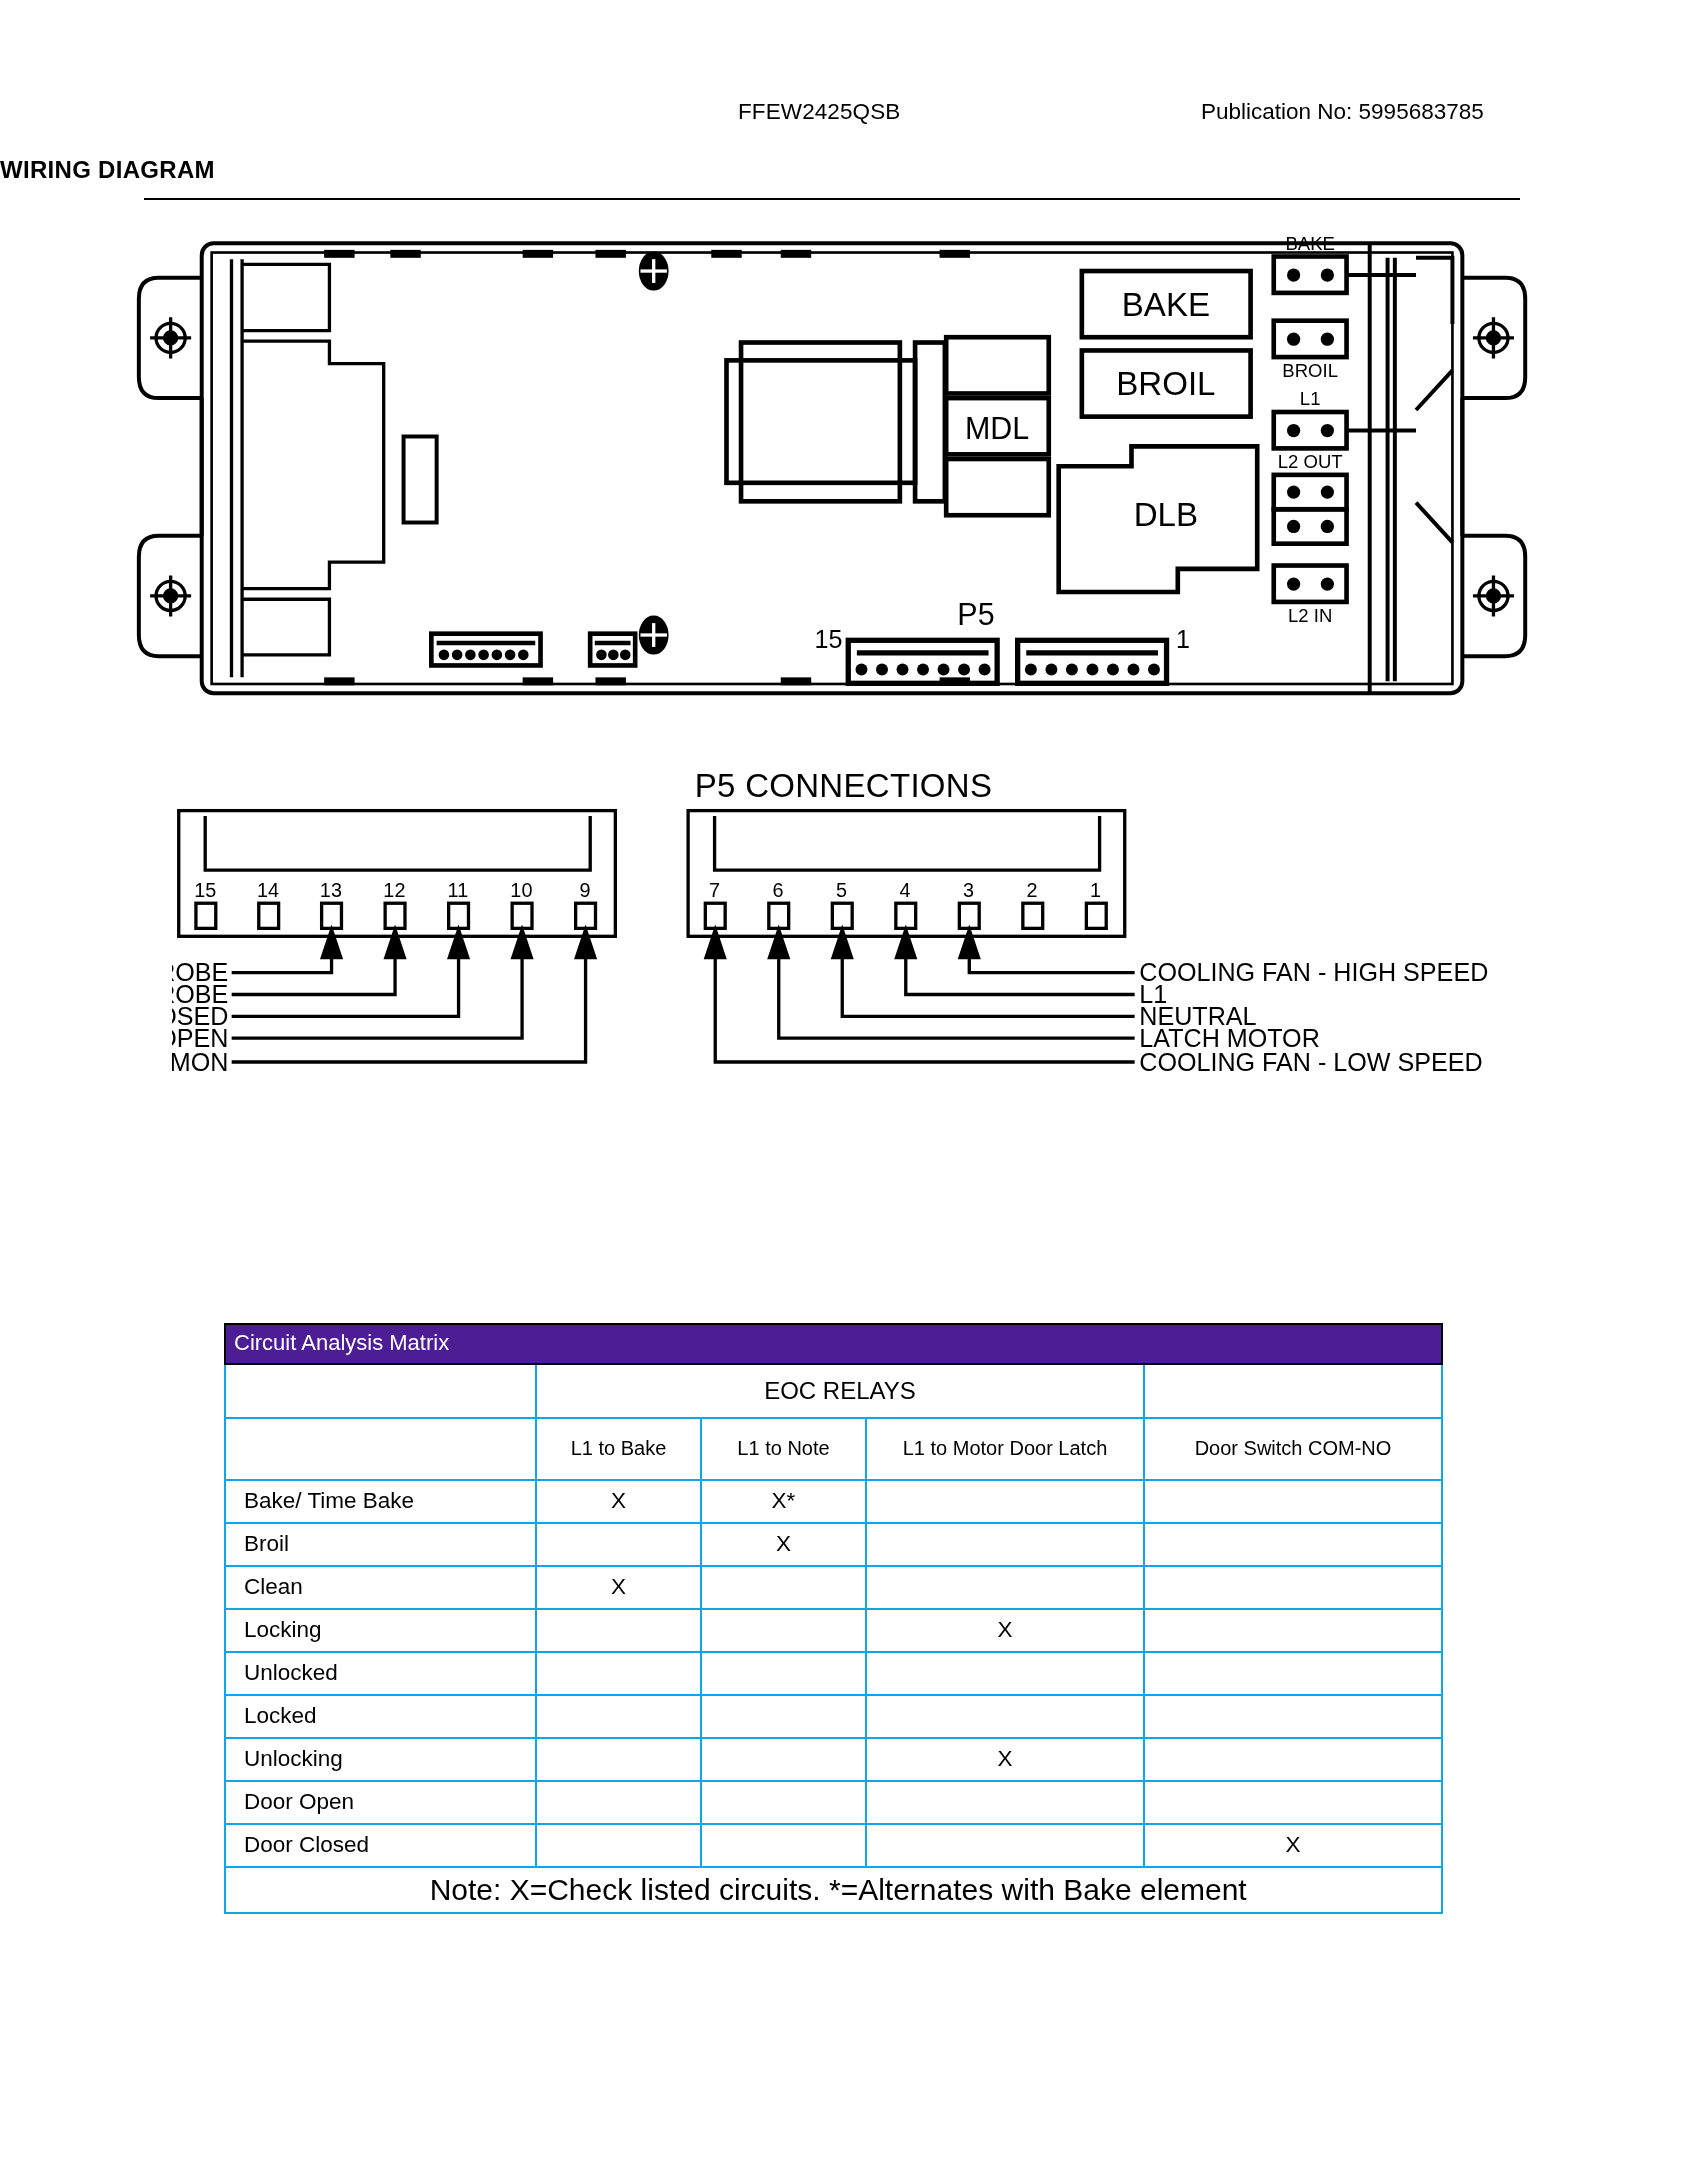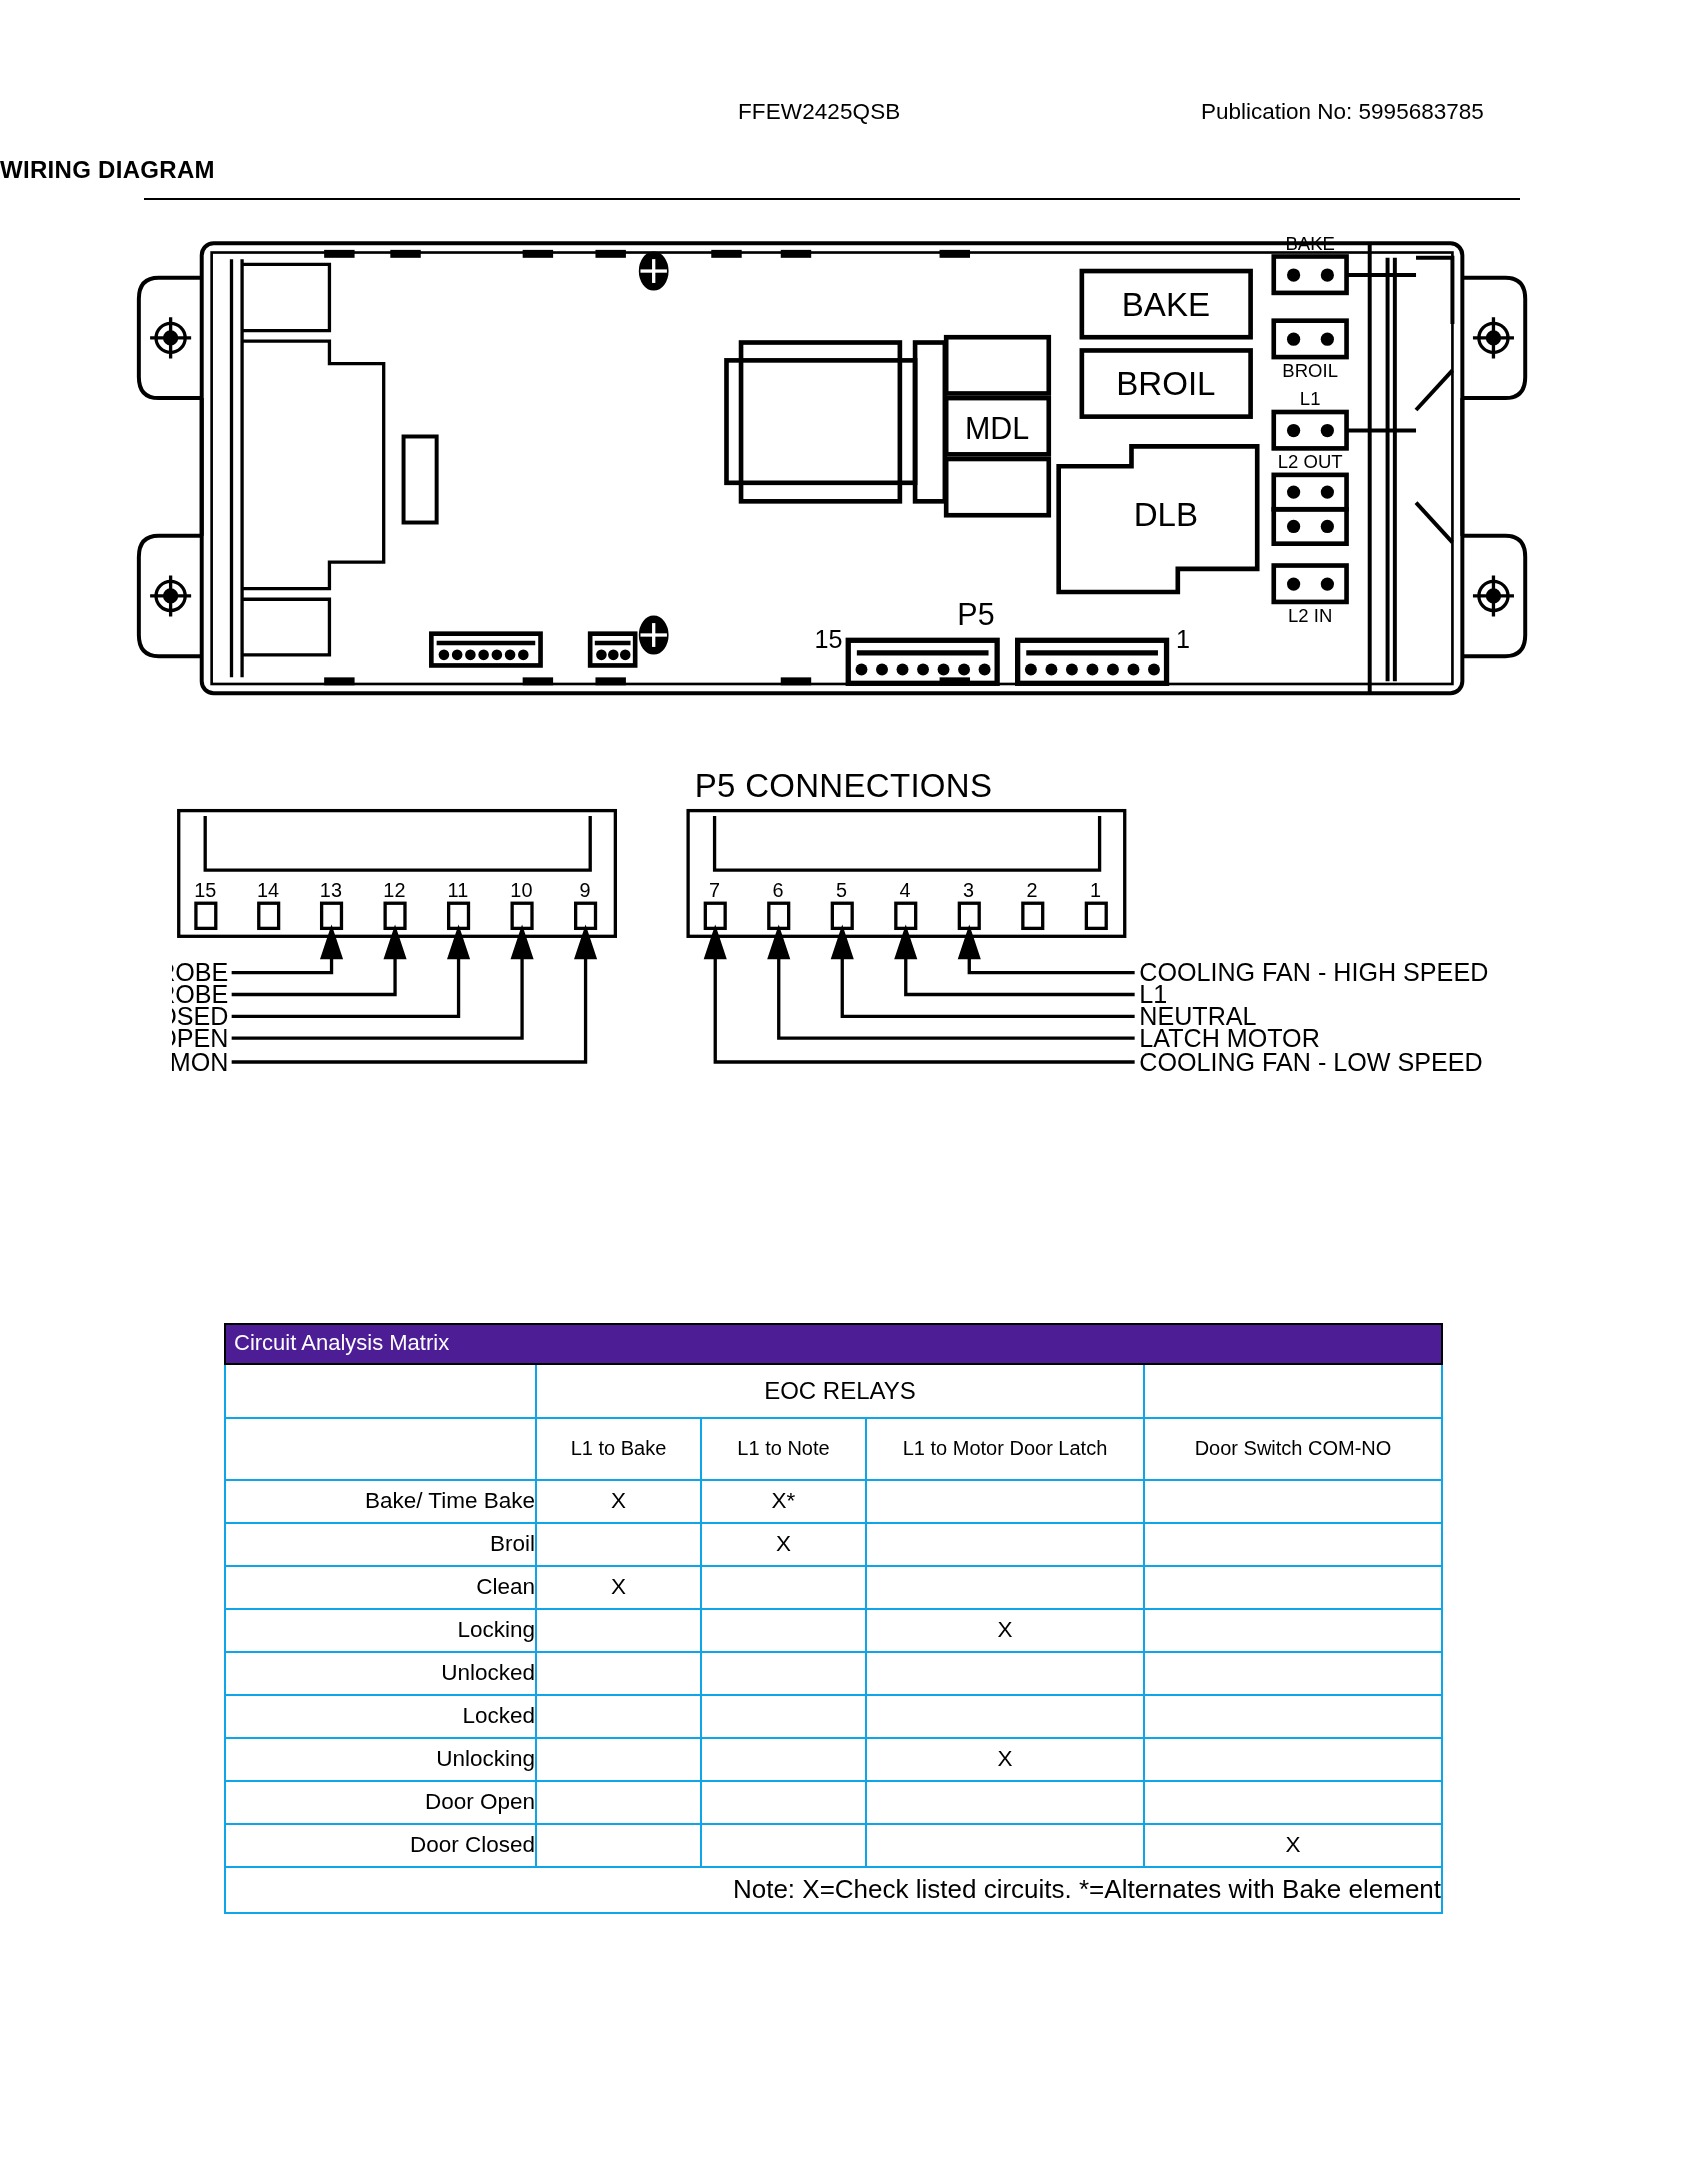--- a/index.html
+++ b/index.html
@@ -27,23 +27,23 @@
   .matrix{position:absolute;left:224px;top:1323px;width:1217px;border-collapse:collapse;table-layout:fixed;}
   .matrix td,.matrix th{border:2px solid #0ea5e9;font-weight:normal;font-size:22px;padding:0;}
   .matrix .titlebar{background:#4c1d95;color:#fff;text-align:left;padding:4.6px 6.6px 7.3px 8px;font-size:22px;border:2px solid #000;}
   .matrix .c0{width:311px;}
   .matrix .c1{width:165px;}
   .matrix .c2{width:165px;}
   .matrix .c3{width:278px;}
   .matrix .c4{width:298px;}
   .matrix .grouphdr{height:52px;text-align:center;font-size:24px;}
   .matrix .colhdr{height:60px;text-align:center;font-size:20px;padding:0 4px;}
-  .matrix .rowlbl{height:41px;text-align:right;padding-left:18px;font-size:22.5px;}
+  .matrix .rowlbl{height:41px;text-align:left;padding-left:18px;font-size:22.5px;}
   .matrix .cell{height:41px;text-align:center;font-size:22.5px;}
-  .matrix .note{height:44px;text-align:right;padding-left:9.3px;font-size:26px;}
+  .matrix .note{height:44px;text-align:center;padding-left:9.3px;font-size:30px;}
 </style>
 </head>
 <body>
 
 <div class="page">
 
   <div class="hdr-model">FFEW2425QSB</div>
   <div class="hdr-pub">Publication No:  5995683785</div>
   <div class="hdr-title">WIRING DIAGRAM</div>
   <div class="hdr-rule"></div>

